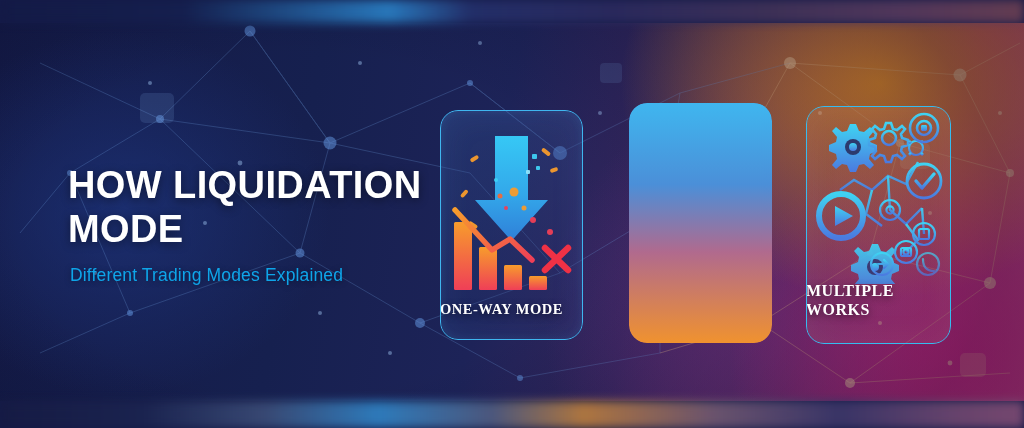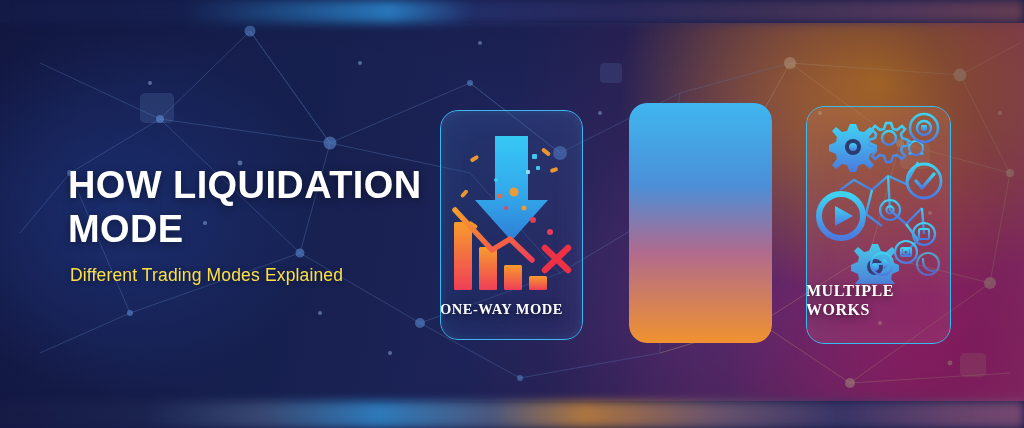--- a/index.html
+++ b/index.html
@@ -42,21 +42,21 @@
 
   
   .copy{position:absolute;left:68px;top:140px;z-index:20;}
   .headline{
     margin:0;color:#ffffff;
     font-size:38px;line-height:44px;font-weight:bold;
     letter-spacing:.4px;
     text-shadow:0 2px 10px rgba(0,0,0,.45);
   }
   .subhead{
-    margin:14px 0 0 2px;color:#fde047;
+    margin:14px 0 0 2px;color:#0ea5e9;
     font-size:17.5px;font-weight:normal;letter-spacing:.15px;
     text-shadow:0 1px 6px rgba(0,0,0,.4);
   }
 
   
   .card{position:absolute;z-index:25;border-radius:18px;overflow:hidden;}
   .card .inner{position:absolute;inset:0;border-radius:18px;}
   .card .edge{position:absolute;inset:0;border-radius:18px;pointer-events:none;}
 
   #card1{left:440px;top:87px;width:143px;height:230px;}

